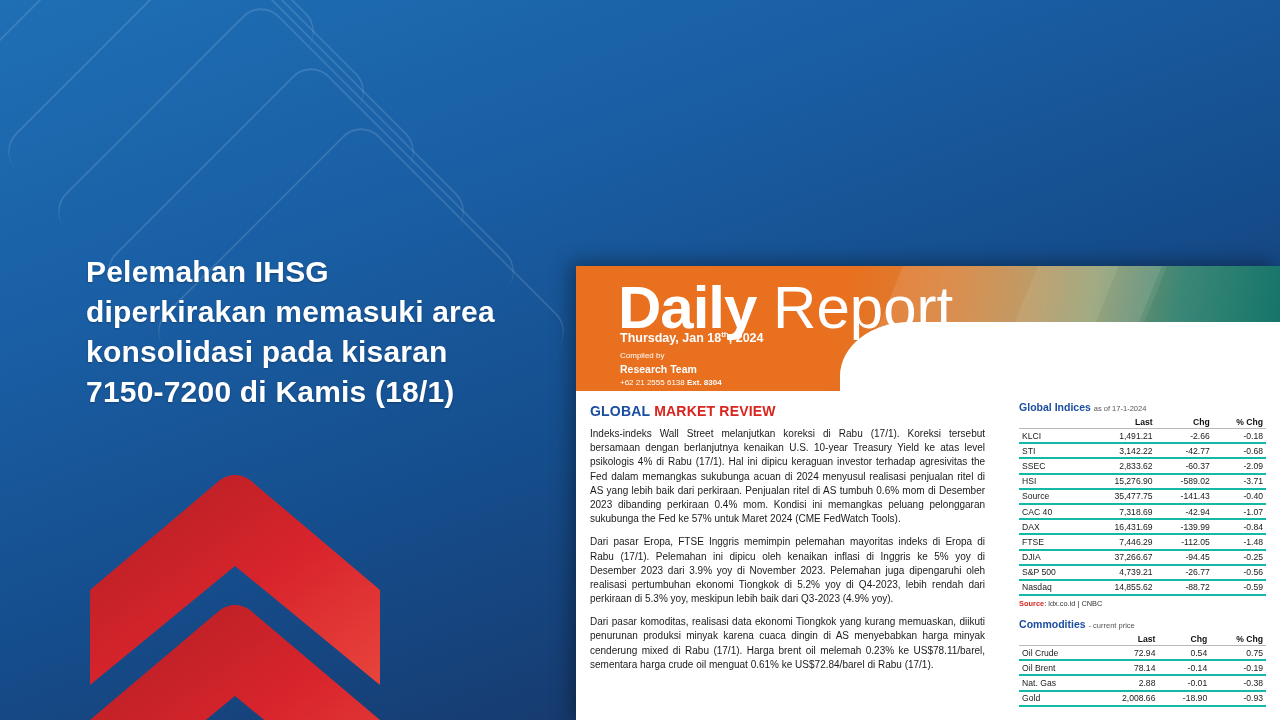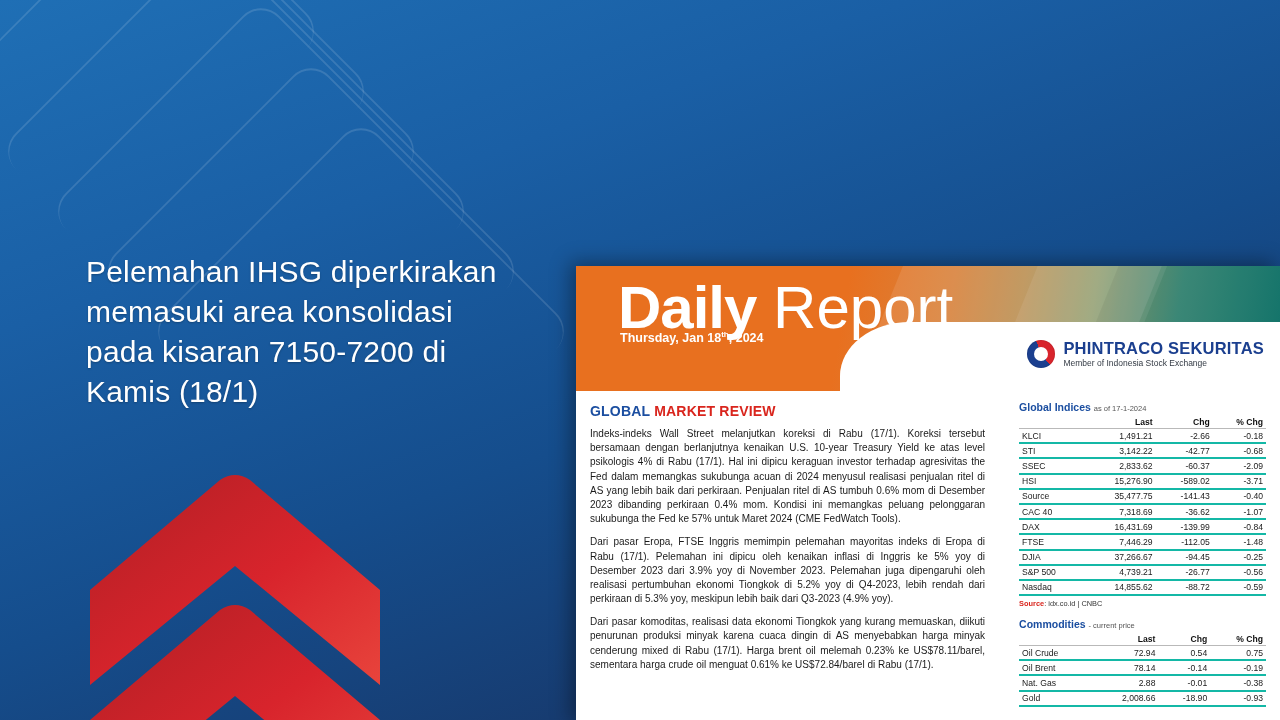--- a/index.html
+++ b/index.html
@@ -49,21 +49,21 @@
 
   
   .headline {
     position: absolute;
     left: 86px;
     top: 252px;
     width: 420px;
     color: #ffffff;
     font-size: 30px;
     line-height: 1.33;
-    font-weight: normal;
+    font-weight: bold;
     letter-spacing: 0.2px;
     text-shadow: 0 1px 2px rgba(0,0,0,0.25);
     z-index: 5;
   }
 
   
   .report {
     position: absolute;
     left: 576px;
     top: 266px;
@@ -292,29 +292,31 @@
 
       <div class="daily-title">
         <span class="b">Daily</span>
         <span class="l">Report</span>
       </div>
 
       <div class="rep-date">
         <span>Thursday, Jan 18</span><sup>th</sup><span>, 2024</span>
       </div>
 
+      <div class="compiled">
+        <div>Compiled by</div>
+        <div class="rt">Research Team</div>
+        <div>
+          <span>+62 21 2555 6138</span>
+          <span class="ext">Ext. 8304</span>
+        </div>
+        <div>at.research@phintracosekuritas.com</div>
+      </div>
 
       <div class="swoosh"></div>
-      <div class="company">
-        <div class="logo-mark"></div>
-        <div>
-          <div class="company-name">PHINTRACO SEKURITAS</div>
-          <div class="company-sub">Member of Indonesia Stock Exchange</div>
-        </div>
-      </div>
     </div>
 
     <div class="rep-body">
 
       <div class="col-left">
         <div class="sec-title">
           <span class="g">GLOBAL</span>
           <span class="m">MARKET REVIEW</span>
         </div>
         <p class="para">Indeks-indeks Wall Street melanjutkan koreksi di Rabu (17/1). Koreksi tersebut bersamaan dengan berlanjutnya kenaikan U.S. 10-year Treasury Yield ke atas level psikologis 4% di Rabu (17/1). Hal ini dipicu keraguan investor terhadap agresivitas the Fed dalam memangkas sukubunga acuan di 2024 menyusul realisasi penjualan ritel di AS yang lebih baik dari perkiraan. Penjualan ritel di AS tumbuh 0.6% mom di Desember 2023 dibanding perkiraan 0.4% mom. Kondisi ini memangkas peluang pelonggaran sukubunga the Fed ke 57% untuk Maret 2024 (CME FedWatch Tools).</p>
@@ -364,21 +366,21 @@
               </tr>
             <tr>
                 <td class="nm">Source</td>
                 <td>35,477.75</td>
                 <td>-141.43</td>
                 <td>-0.40</td>
               </tr>
             <tr>
                 <td class="nm">CAC 40</td>
                 <td>7,318.69</td>
-                <td>-36.62</td>
+                <td>-42.94</td>
                 <td>-1.07</td>
               </tr>
             <tr>
                 <td class="nm">DAX</td>
                 <td>16,431.69</td>
                 <td>-139.99</td>
                 <td>-0.84</td>
               </tr>
             <tr>
                 <td class="nm">FTSE</td>

